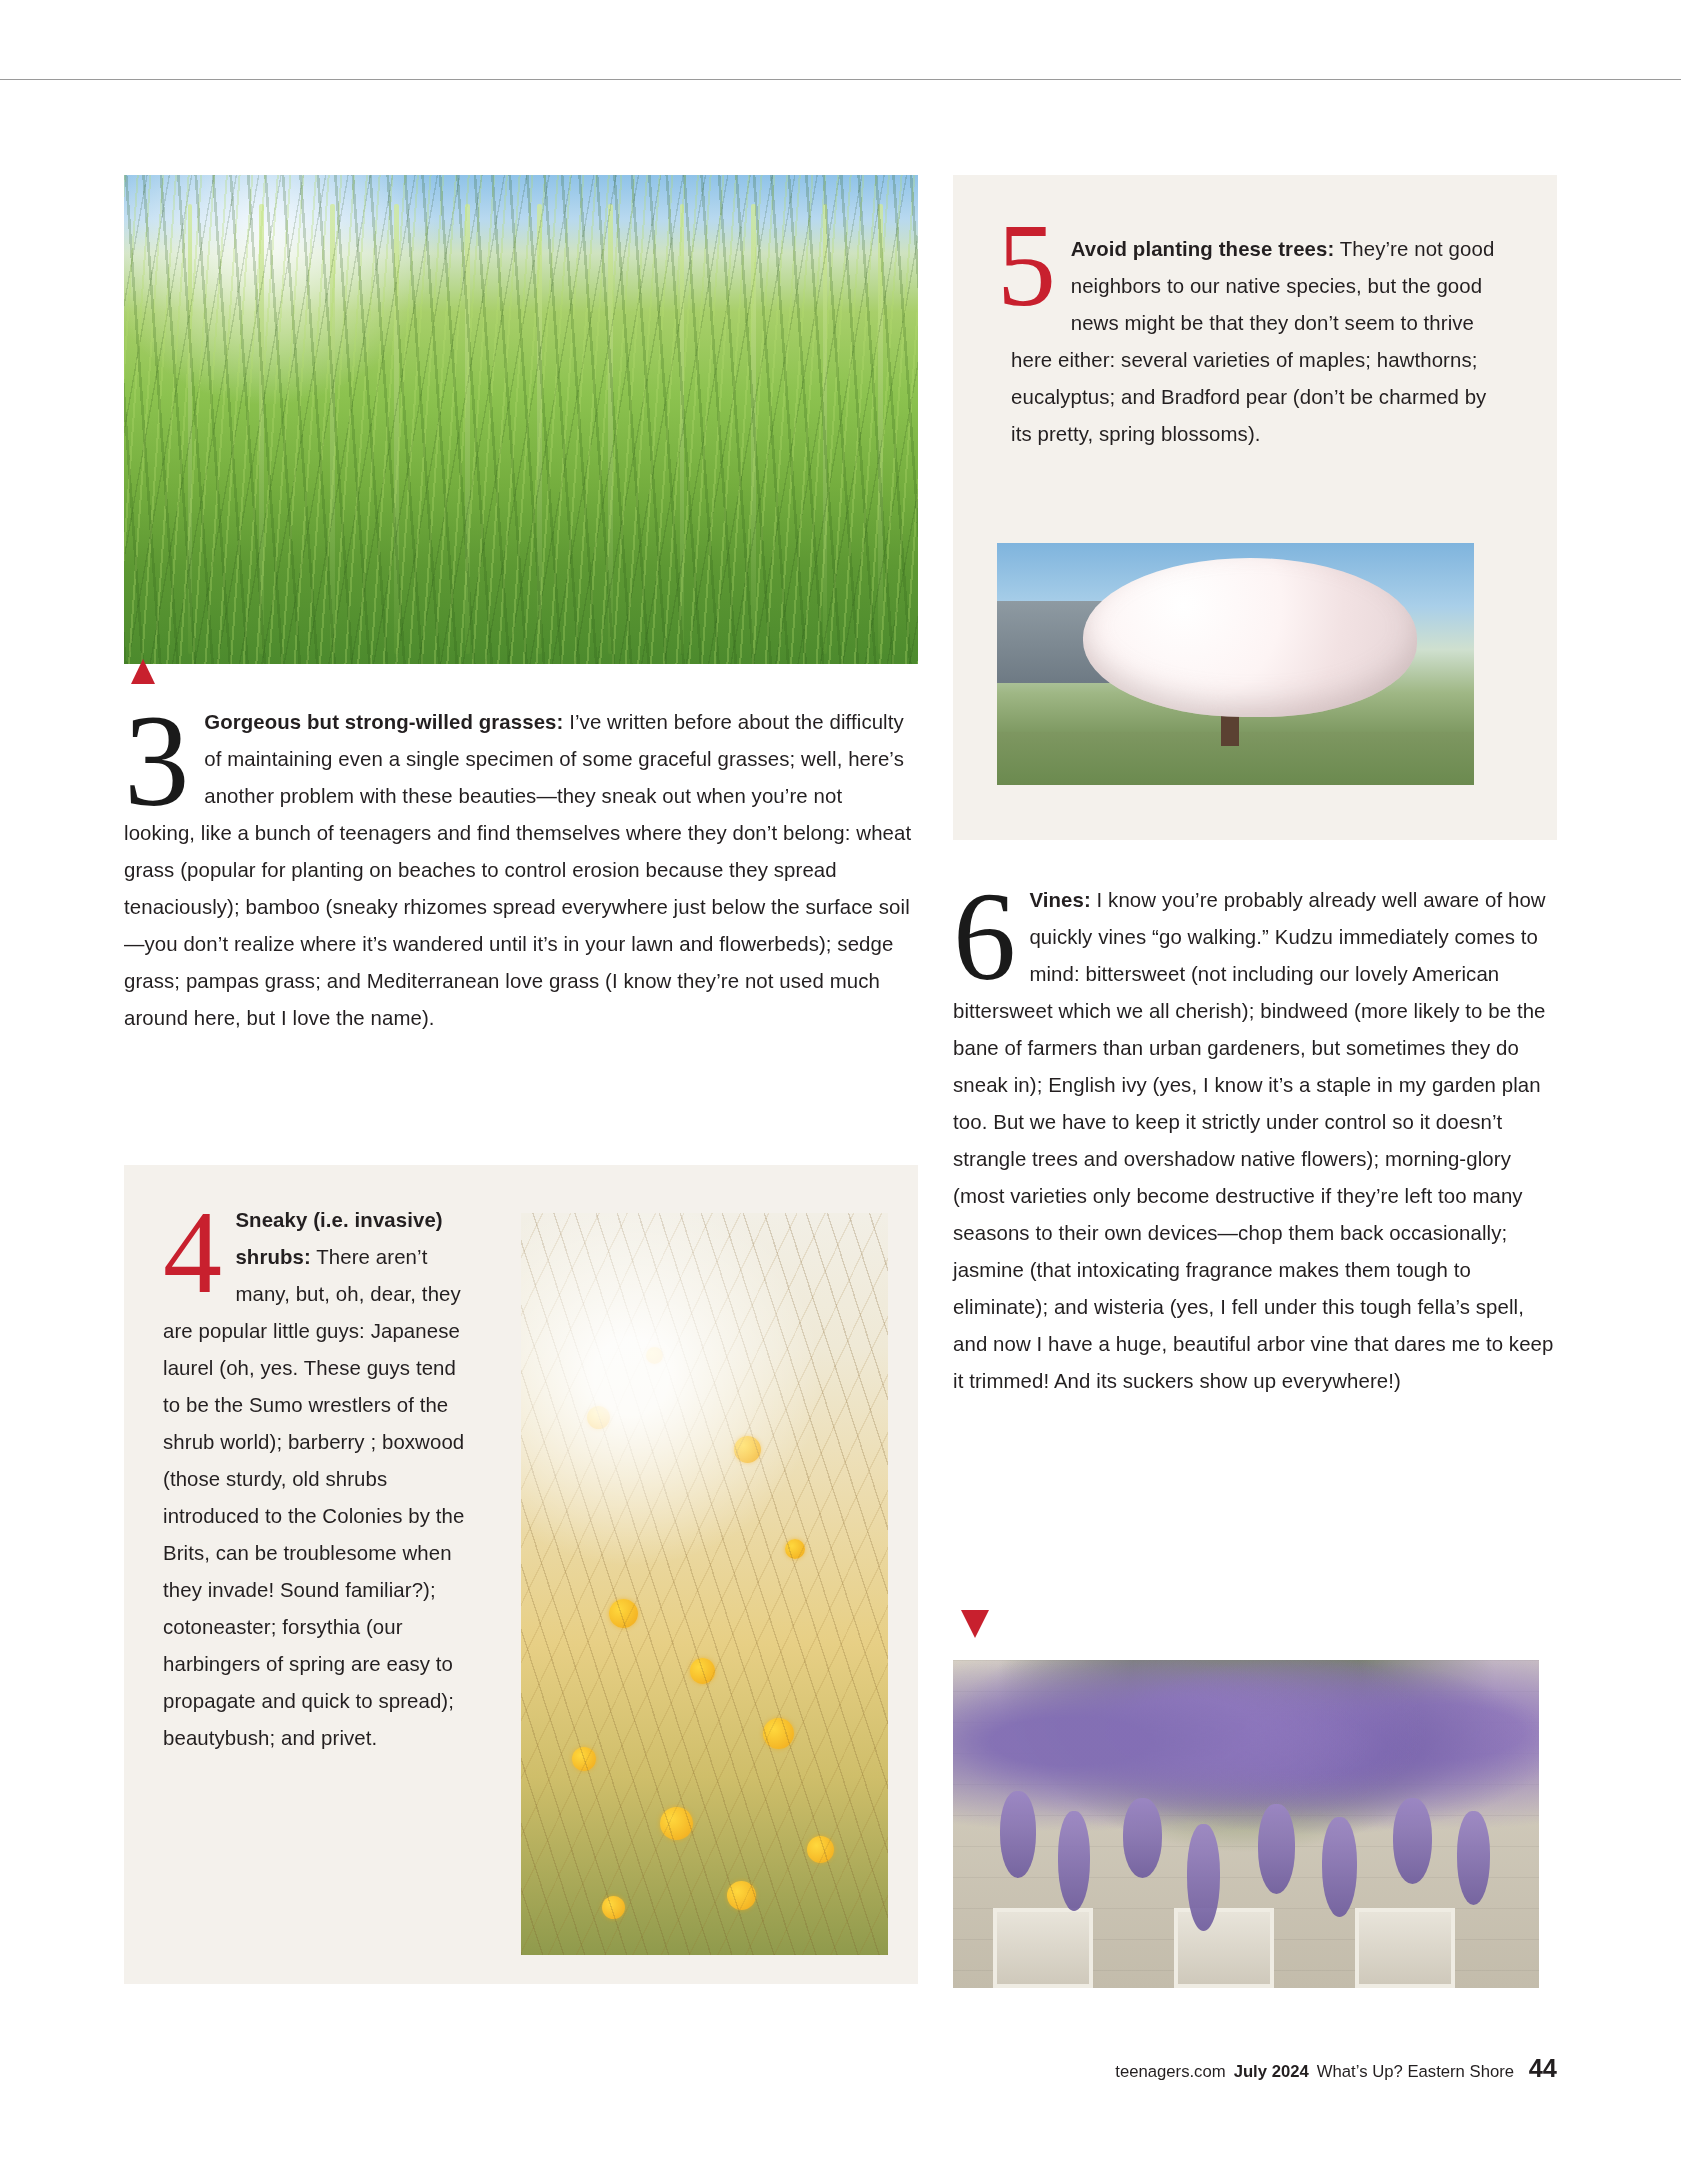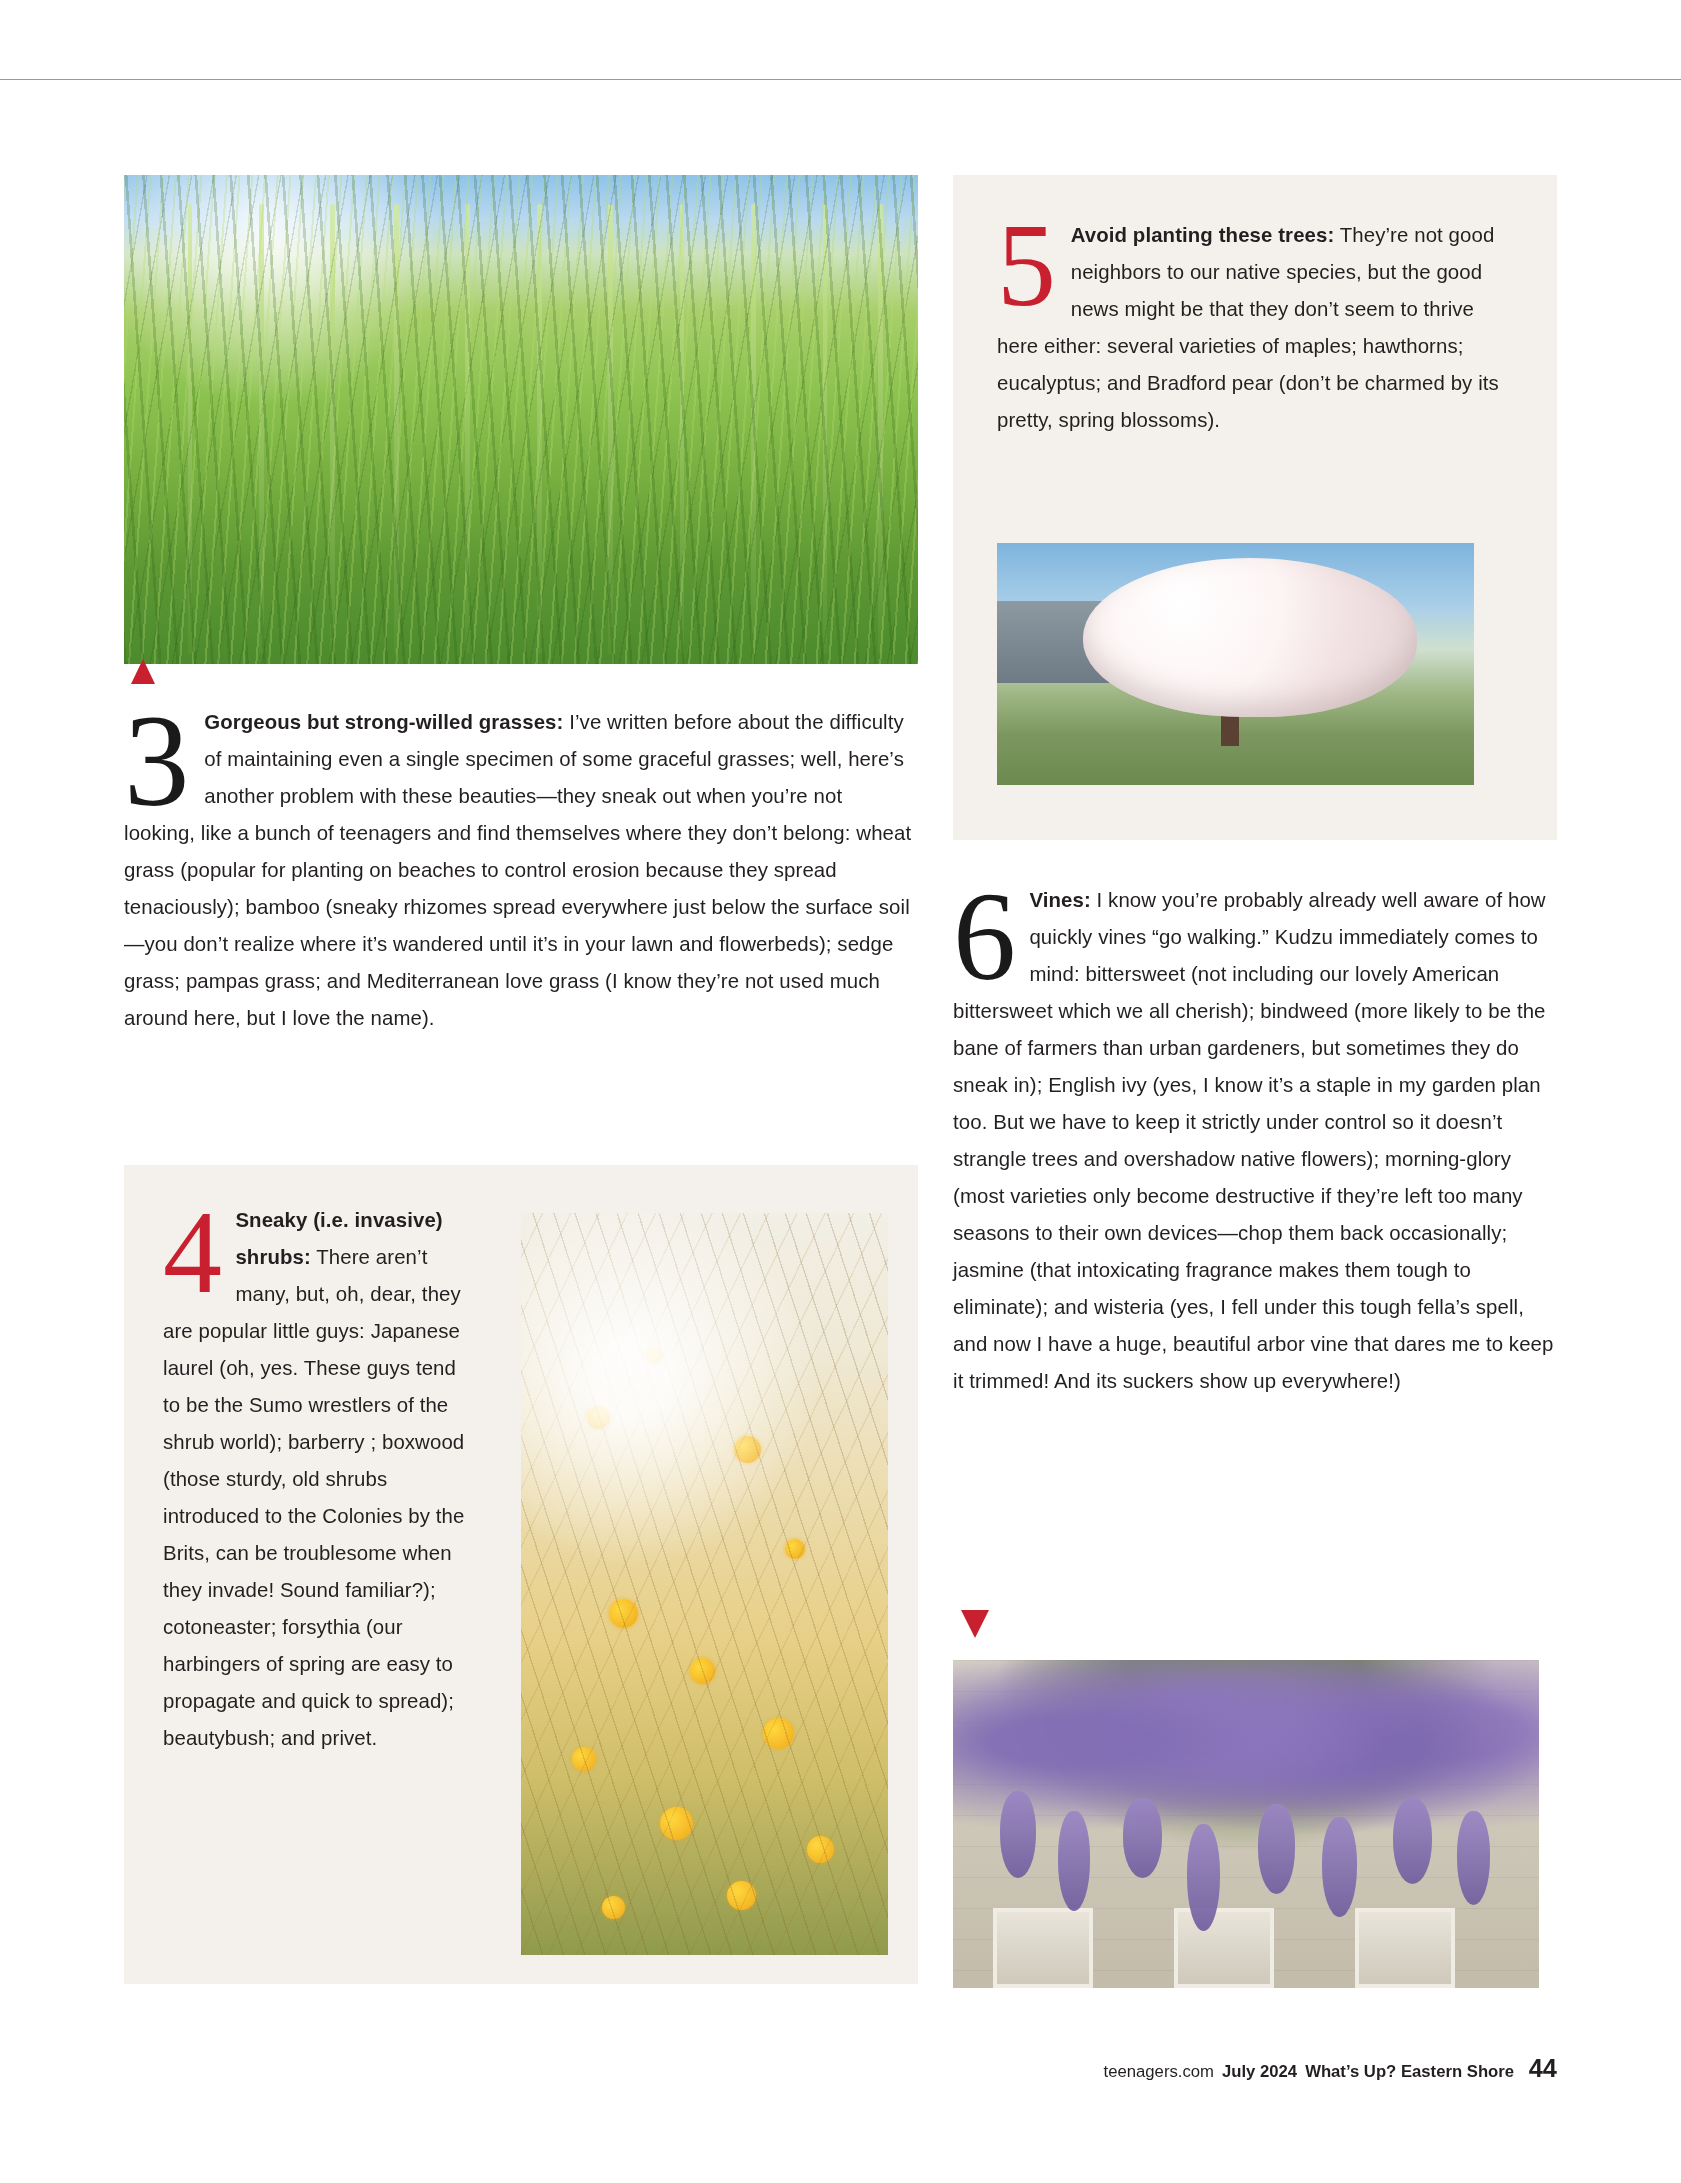--- a/index.html
+++ b/index.html
@@ -302,21 +302,21 @@
     right: 124px;
     bottom: 100px;
     display: flex;
     align-items: baseline;
     gap: 8px;
     font-size: 16.7px;
     color: #231f20;
   }
   .footer .site { font-weight: normal; }
   .footer .issue { font-weight: bold; }
-  .footer .mag { font-weight: bold; }
+  .footer .mag { font-weight: normal; }
   .footer .pageno {
     font-weight: bold;
     font-size: 25.4px;
     margin-left: 6.7px;
   }
 </style>
 </head>
 <body>
 
 <div class="page">
@@ -363,21 +363,21 @@
 
   <div class="sec4-inner">
     <span class="dropcap dropcap-4">4</span>
     <p class="body-text" style="margin:0;"><b>Sneaky (i.e. invasive) shrubs:</b><span> There aren’t many, but, oh, dear, they are popular little guys: Japanese laurel (oh, yes. These guys tend to be the Sumo wrestlers of the shrub world); barberry ; boxwood (those sturdy, old shrubs introduced to the Colonies by the Brits, can be troublesome when they invade! Sound familiar?); cotoneaster; forsythia (our harbingers of spring are easy to propagate and quick to spread); beautybush; and privet.</span></p>
   </div>
 
   <div class="tint-box box-5"></div>
 
   <div class="sec5-inner">
     <span class="dropcap dropcap-5">5</span>
-    <p class="body-text" style="margin:0;"><b>Avoid planting these trees:</b><span> They’re not good neighbors to our native species, but the good news might be that they don’t seem to thrive here either: several varieties of maples; hawthorns; eucalyptus; and Bradford pear (don’t be charmed by its pretty, spring blossoms).</span></p>
+    <p class="body-text" style="margin:14px;"><b>Avoid planting these trees:</b><span> They’re not good neighbors to our native species, but the good news might be that they don’t seem to thrive here either: several varieties of maples; hawthorns; eucalyptus; and Bradford pear (don’t be charmed by its pretty, spring blossoms).</span></p>
   </div>
 
   <div class="img img-blossom img-blossom-pos">
     <div class="house"></div>
     <div class="ground"></div>
     <div class="trunk"></div>
     <div class="canopy"></div>
   </div>
 
   <div class="sec6">

